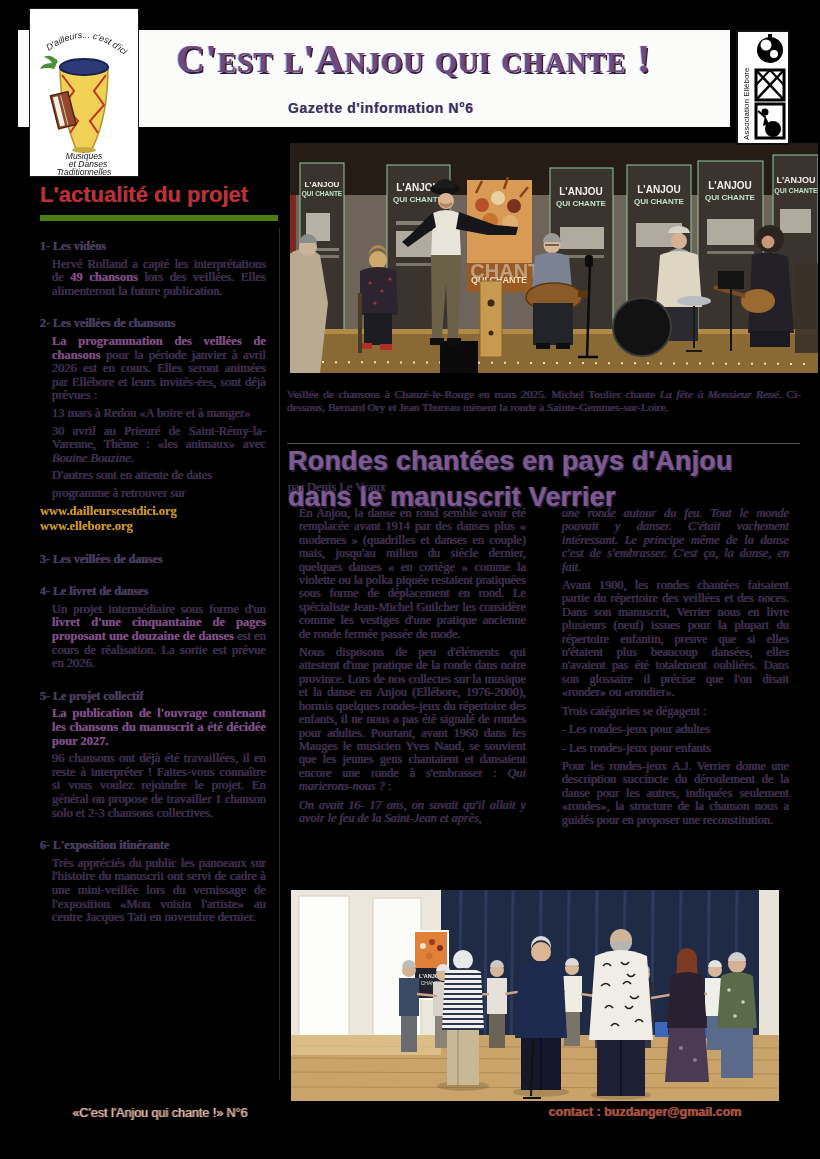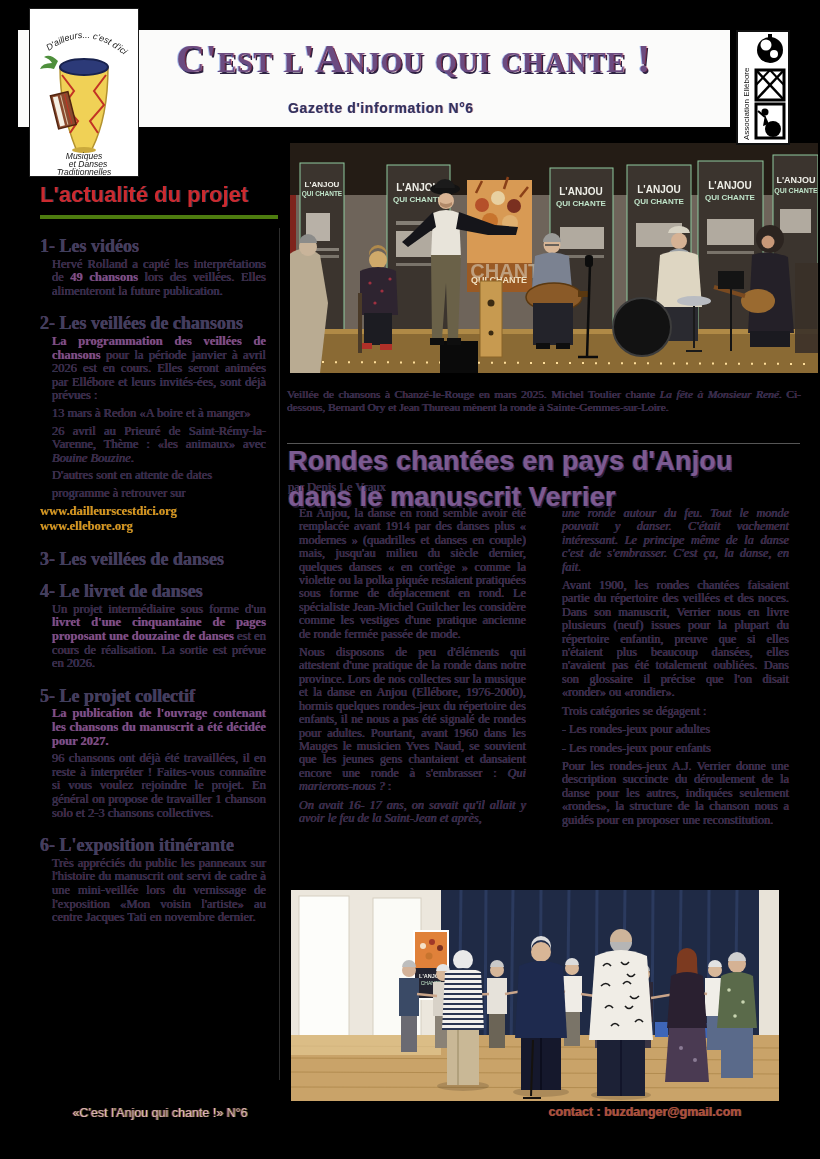--- a/index.html
+++ b/index.html
@@ -15,24 +15,24 @@
     font-size:41px;letter-spacing:1px;color:#6b4b80;transform:scaleX(.96);transform-origin:left;
     text-shadow:1px 0 0 rgba(210,60,80,.45),-1px 0 0 rgba(60,110,220,.45),2px 2px 0 #2e2142;}
   .subtitle{left:288px;top:100px;font-family:"Liberation Sans",sans-serif;font-weight:bold;
     font-size:14px;letter-spacing:.6px;color:#33335c;
     text-shadow:.6px 0 rgba(200,60,60,.4),-.6px 0 rgba(50,90,220,.4);}
   
   .ghost{color:#32324c;text-shadow:.6px 0 rgba(205,50,50,.45),-.6px 0 rgba(45,95,225,.45);}
   .v-rule{left:279px;top:228px;width:1px;height:852px;background:#2d2d2d;}
   
   .left-head{left:40px;top:182px;width:238px;font-family:"Liberation Sans",sans-serif;
-    font-weight:bold;font-size:22px;color:#cb2a2f;padding-bottom:7px;border-bottom:4px solid #4d7c0f;
+    font-weight:bold;font-size:22px;color:#cb2a2f;padding-bottom:7px;border-bottom:6px solid #4d7c0f;
     text-shadow:1px 0 rgba(90,160,220,.35);}
   .left-col{left:40px;top:240px;width:238px;font-size:12.5px;line-height:13.6px;}
-  .sec-title{font-weight:bold;color:#40405e;margin:19px 0 4px;font-size:18px;}
+  .sec-title{font-weight:bold;color:#40405e;margin:19px 0 4px;font-size:12px;}
   .sec-title:first-child{margin-top:0;}
   .para{text-align:justify;margin:0 12px 4px;}
   .r-p{color:#7d4f86;font-weight:bold;}
   .r-i{font-style:italic;}
   .link-line{font-weight:bold;color:#d8961e;margin:1px 0 2px;
     text-shadow:.5px 0 rgba(255,220,120,.4);}
   .foot-left{left:40px;top:1106px;width:240px;text-align:center;font-family:"Liberation Sans",sans-serif;
     font-size:12.5px;color:#d8b2b4;text-shadow:1px 0 rgba(230,210,90,.55),-1px 0 rgba(190,90,160,.45);}
   
   .caption{left:287px;top:377px;width:514px;font-size:11.4px;line-height:13px;text-align:justify;}
@@ -119,21 +119,21 @@
 <div class="abs v-rule"></div>
 <div class="abs left-head">L'actualité du projet</div>
 
 <div class="abs left-col ghost">
   <div class="sec-title">1- Les vidéos</div>
   <p class="para"><span class="r-n">Hervé Rolland a capté les interprétations de </span><span class="r-p">49 chansons</span><span class="r-n"> lors des veillées. Elles alimenteront la future publication.</span></p>
 
   <div class="sec-title">2- Les veillées de chansons</div>
   <p class="para"><span class="r-p">La programmation des veillées de chansons</span><span class="r-n"> pour la période janvier à avril 2026 est en cours. Elles seront animées par Ellébore et leurs invités-ées, sont déjà prévues :</span></p>
   <p class="para"><span class="r-n">13 mars à Redon «A boire et à manger»</span></p>
-  <p class="para"><span class="r-n">26 avril au Prieuré de Saint-Rémy-la-Varenne, Thème : «les animaux» avec </span><span class="r-i">Bouine Bouzine</span><span class="r-n">.</span></p>
+  <p class="para"><span class="r-n">30 avril au Prieuré de Saint-Rémy-la-Varenne, Thème : «les animaux» avec </span><span class="r-i">Bouine Bouzine</span><span class="r-n">.</span></p>
   <p class="para"><span class="r-n">D'autres sont en attente de dates</span></p>
   <p class="para"><span class="r-n">programme à retrouver sur</span></p>
   <div class="link-line">www.dailleurscestdici.org</div>
   <div class="link-line">www.ellebore.org</div>
 
   <div class="sec-title">3- Les veillées de danses</div>
 
   <div class="sec-title">4-  Le livret de danses</div>
   <p class="para"><span class="r-n">Un projet intermédiaire sous forme d'un </span><span class="r-p">livret d'une cinquantaine de pages proposant une douzaine de danses</span><span class="r-n"> est en cours de réalisation. La sortie est prévue en 2026.</span></p>
 

